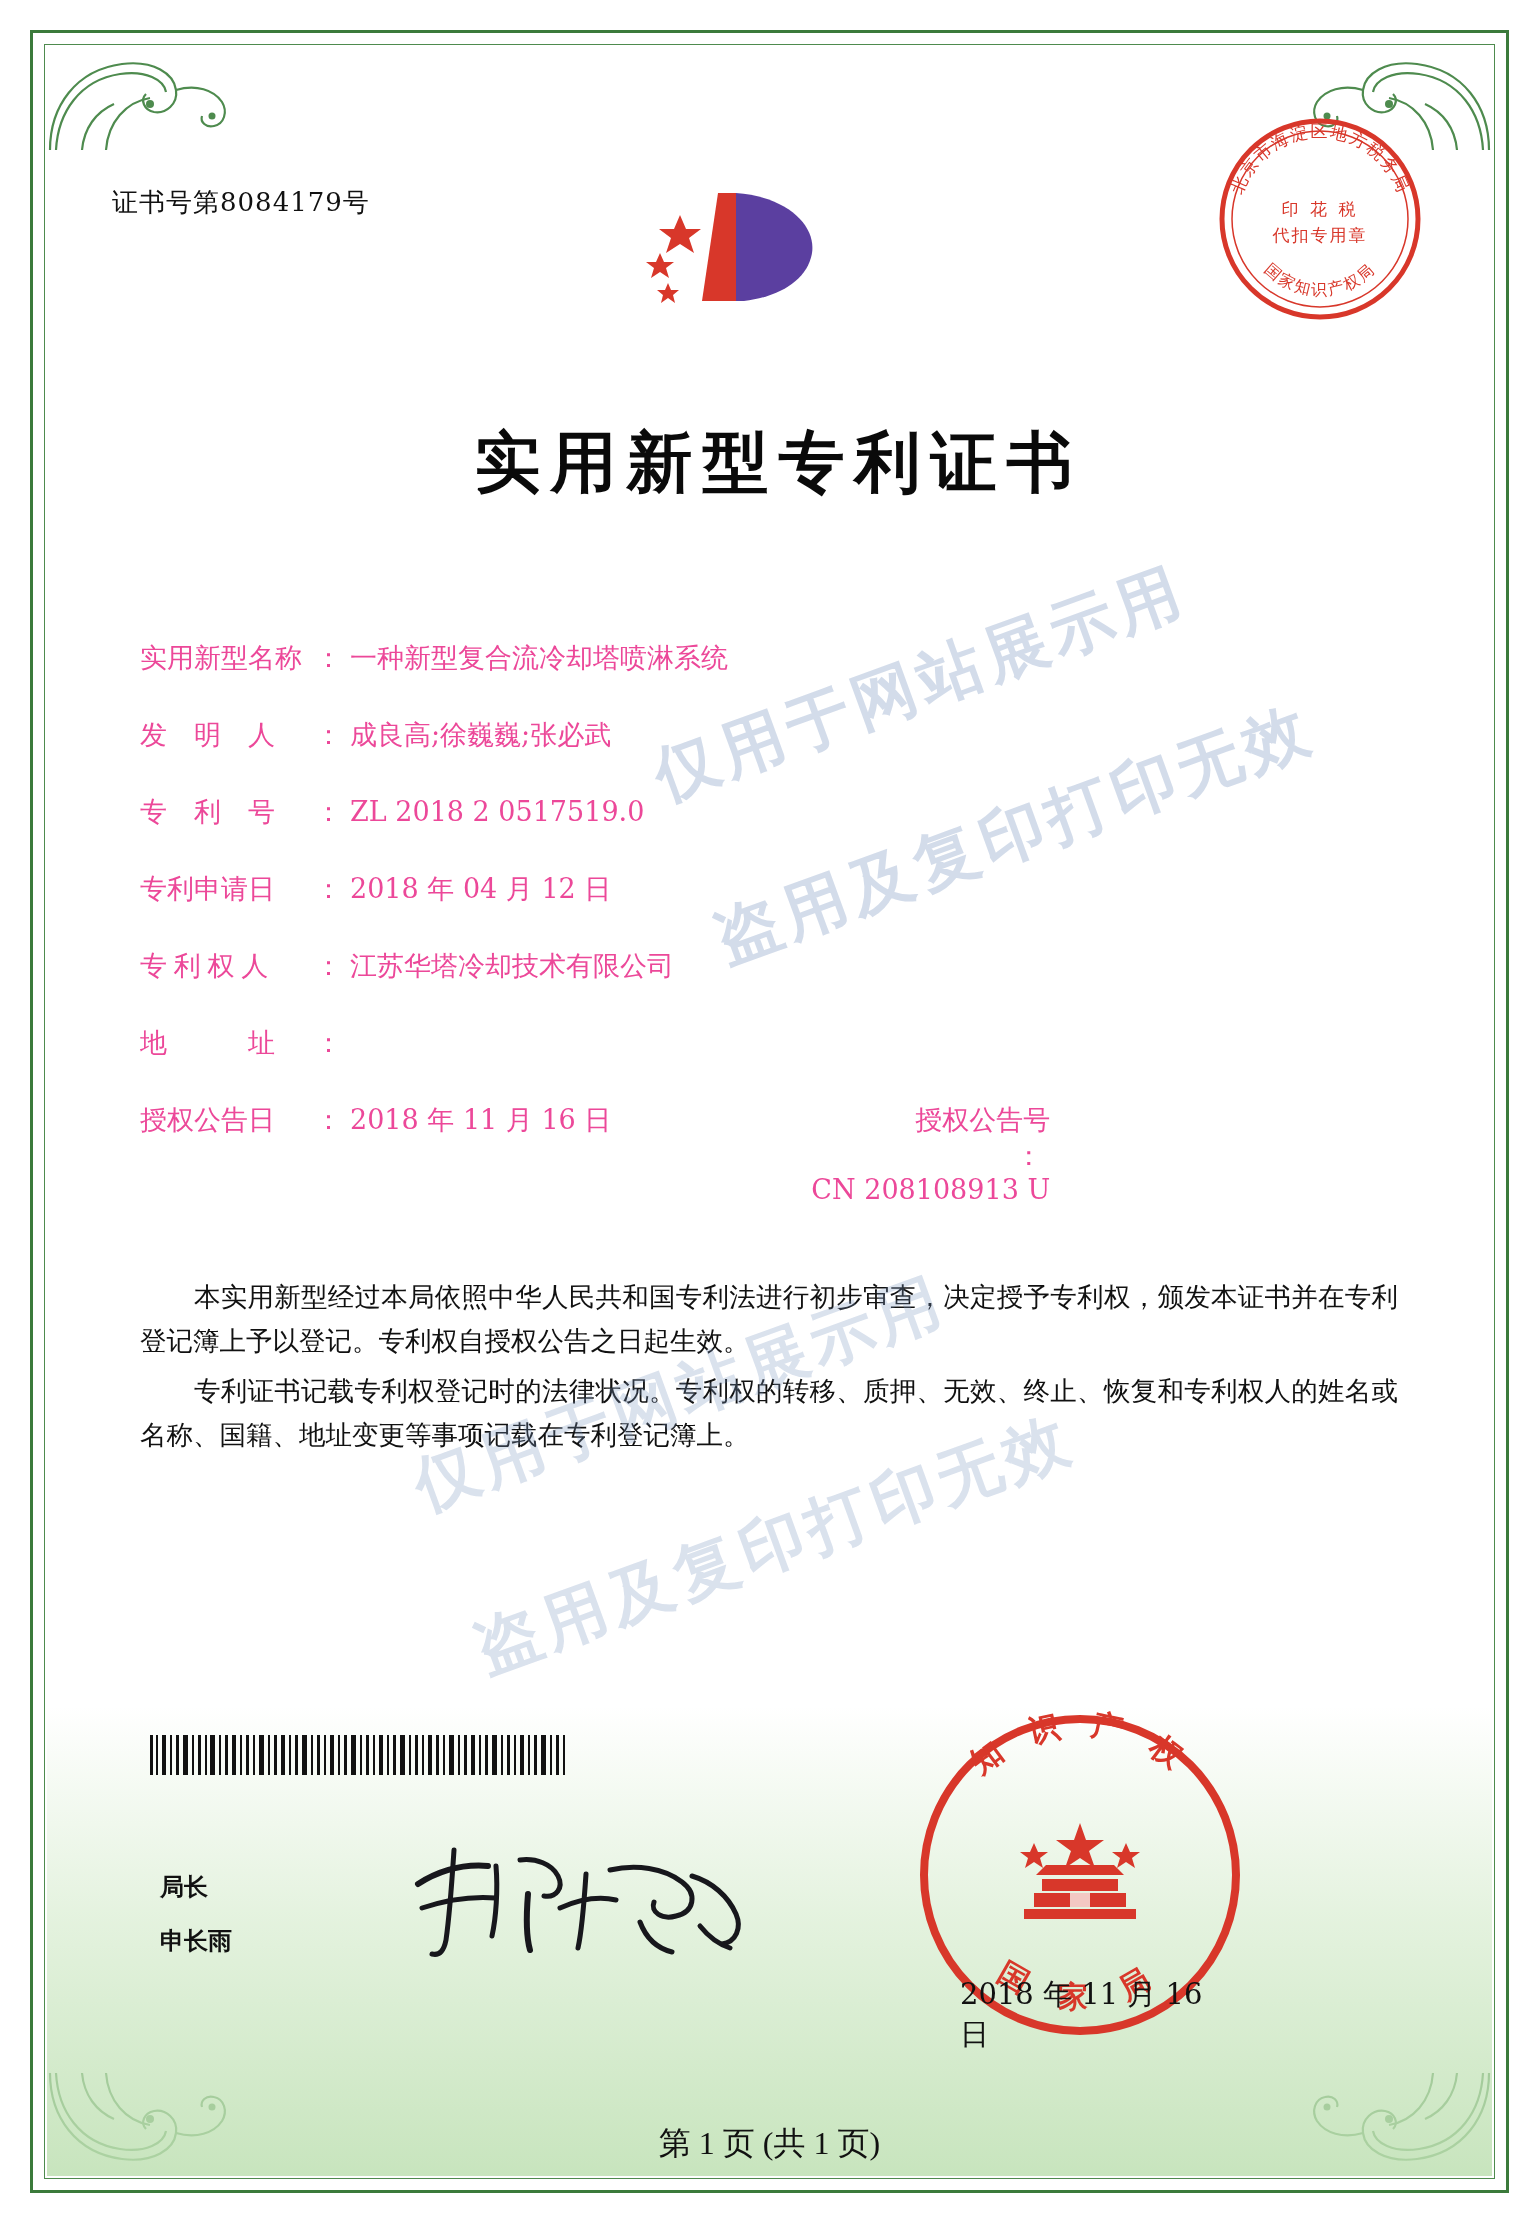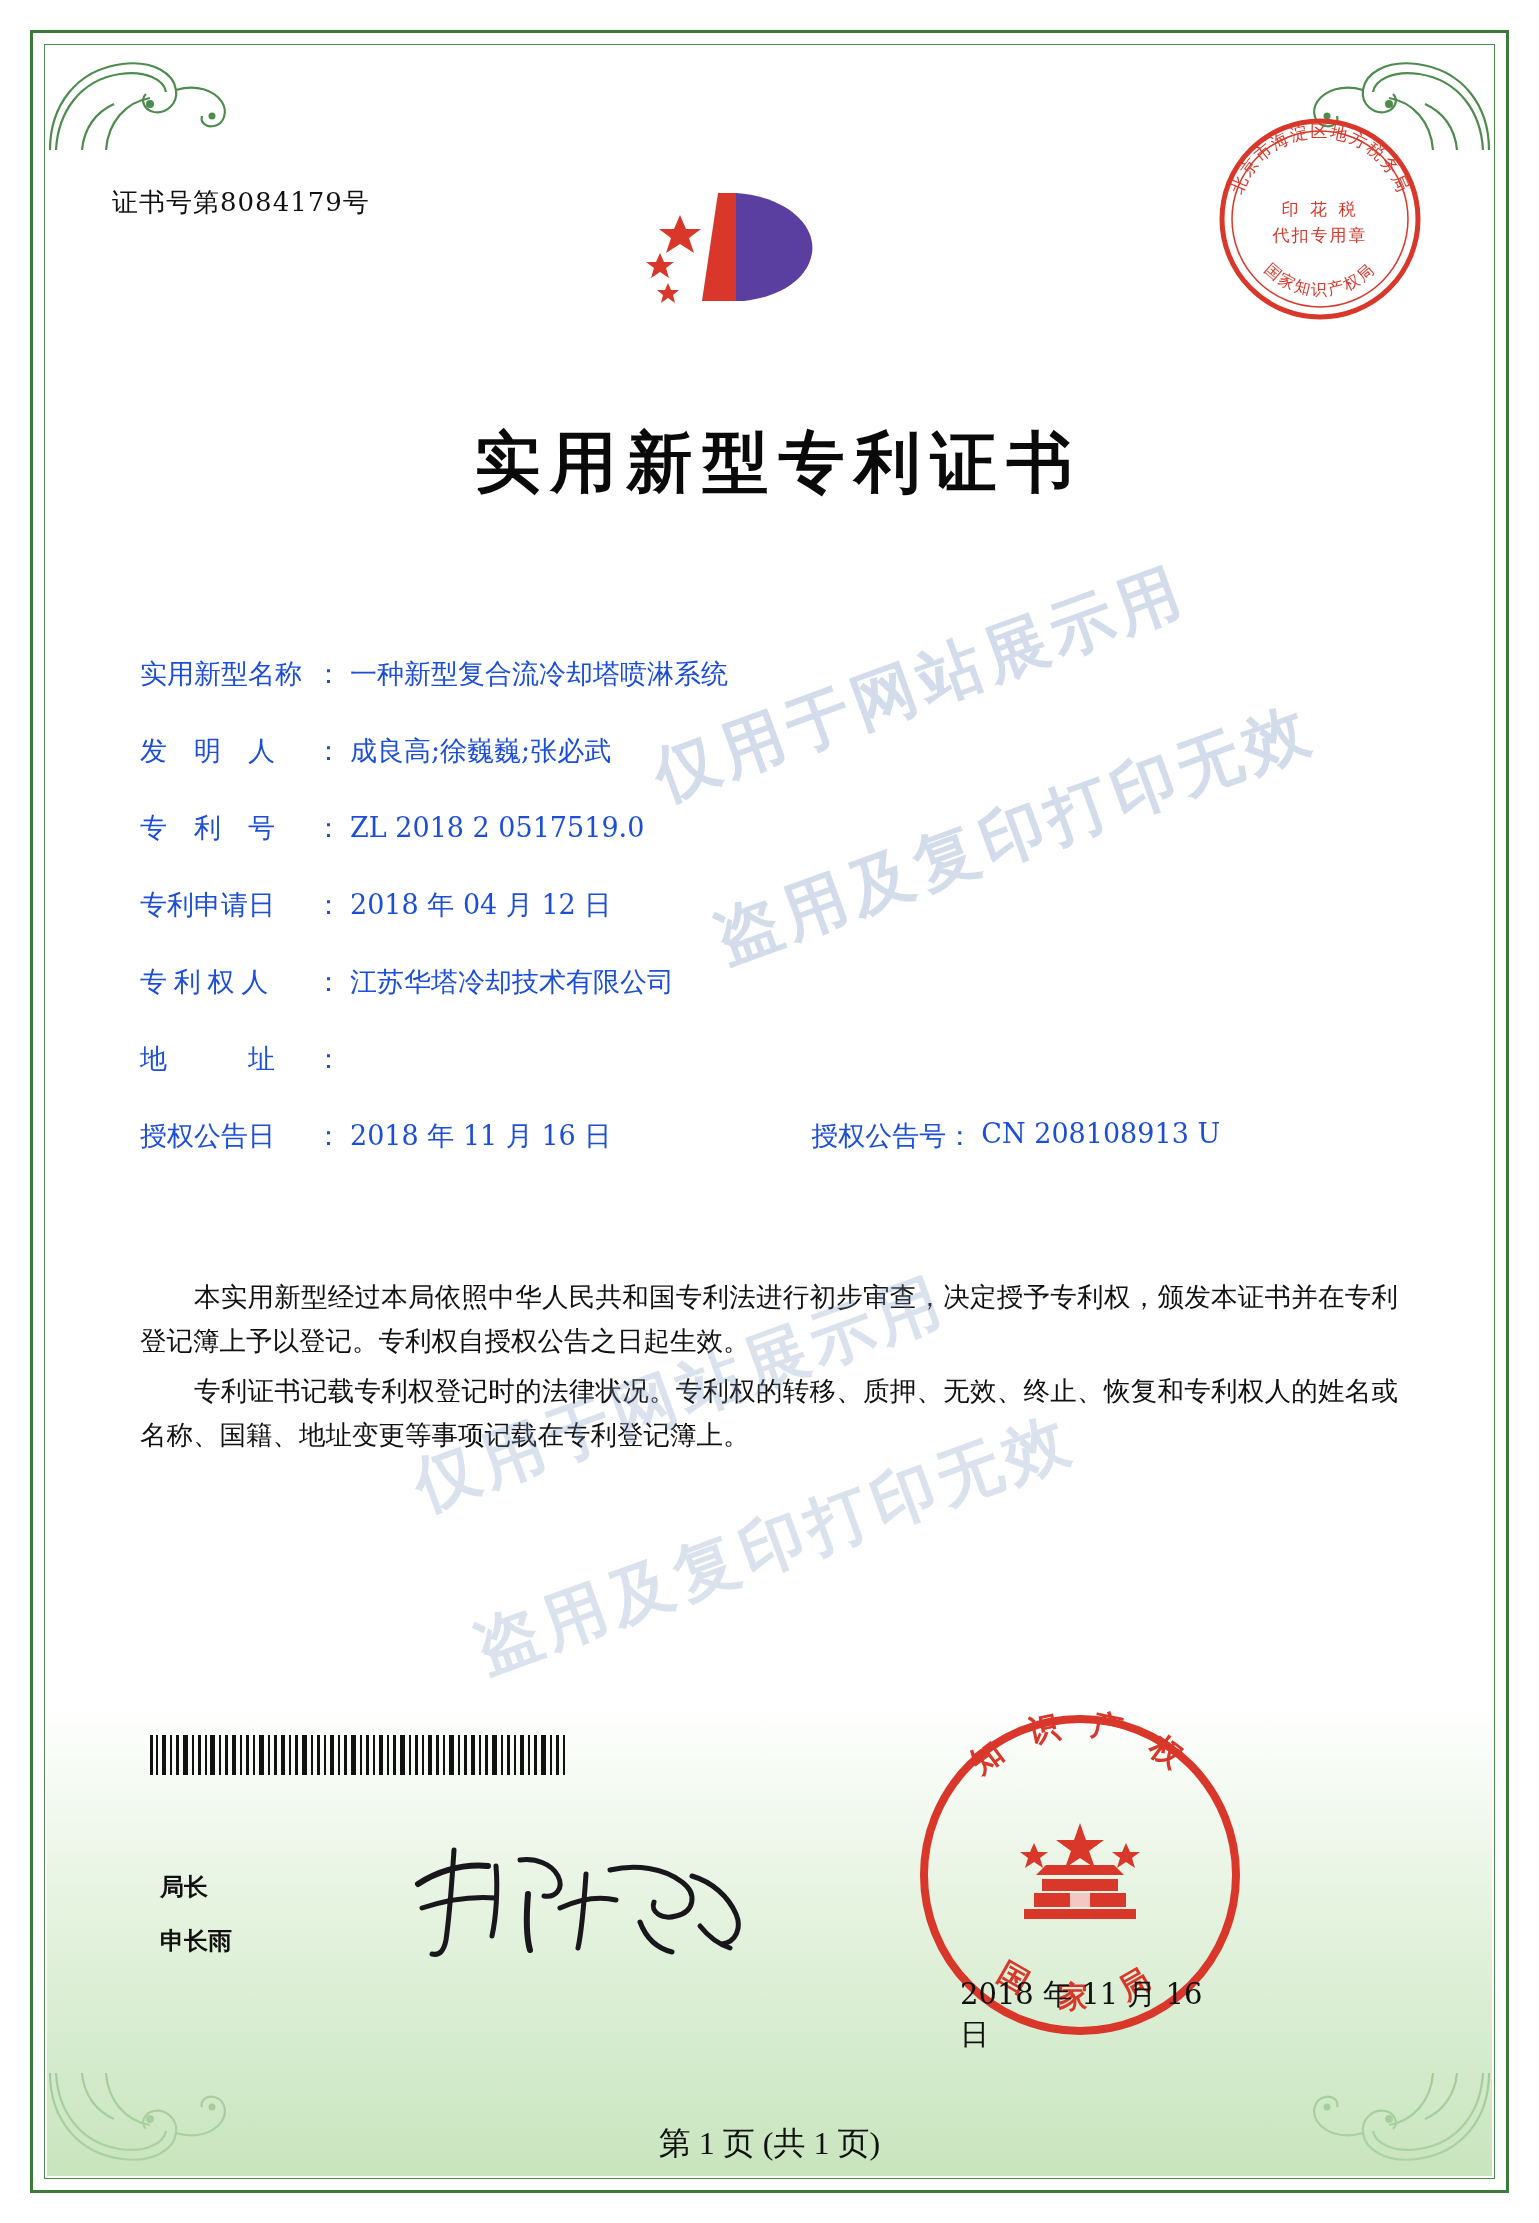--- a/index.html
+++ b/index.html
@@ -98,40 +98,40 @@
     padding-left: 9px;
   }
 
   
   .fields {
     position: absolute;
     left: 140px;
     top: 640px;
     width: 1280px;
     font-size: 27px;
-    color: #1d4ed8;
-    margin-top: 16px;
+    color: #ec4899;
   }
   .field-row {
     display: flex;
     align-items: baseline;
     margin-bottom: 41px;
     white-space: nowrap;
   }
   .f-label {
     display: inline-block;
     width: 175px;
     letter-spacing: 0px;
   }
   .f-colon { margin-right: 8px; }
   .f-value { font-family: "DejaVu Serif", serif; }
   .field-row.dual .right-group {
     margin-left: 200px;
     display: flex;
-    align-items: flex-start;
+    align-items: flex-end;
+    flex-direction: column;
   }
   .right-group .f-label { width: auto; }
 
   
   .paras {
     position: absolute;
     left: 140px;
     top: 1275px;
     width: 1258px;
     font-size: 26.5px;

